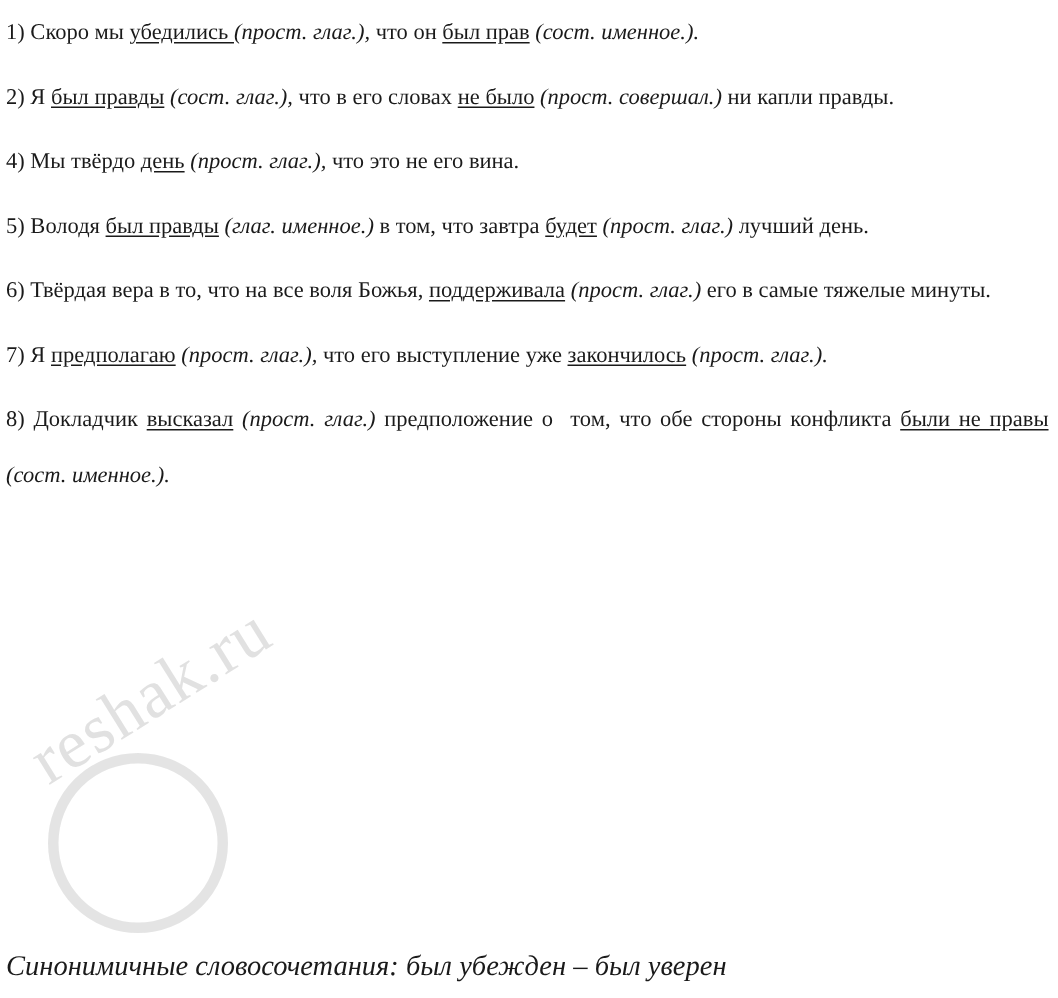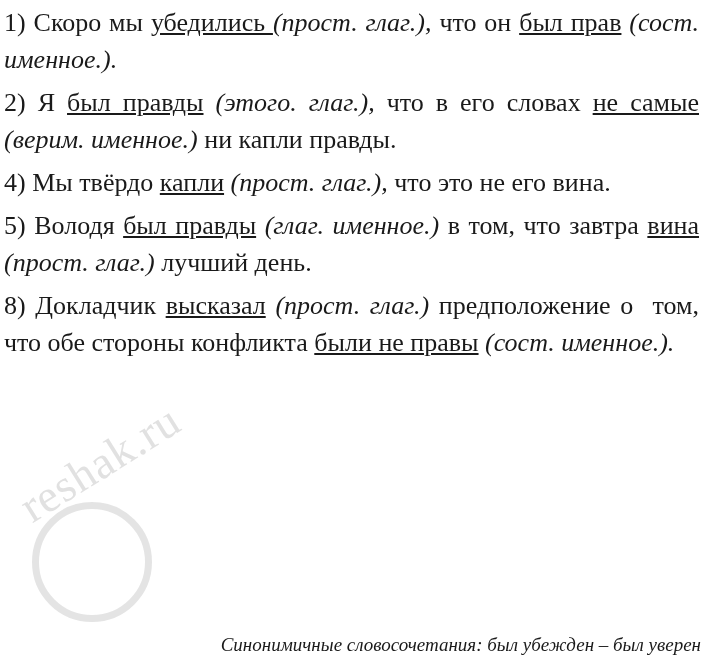--- a/index.html
+++ b/index.html
@@ -16,21 +16,21 @@
     position: relative;
   }
   .page {
     position: relative;
     width: 705px;
     height: 665px;
     box-sizing: border-box;
     padding: 4px 6px 0 4px;
   }
   .item {
-    font-size: 26px;
+    font-size: 15px;
     line-height: 37px;
     text-align: justify;
     text-justify: inter-word;
     margin: 0 0 6px 0;
     position: relative;
     z-index: 2;
   }
   .item:last-of-type {
     margin-bottom: 16px;
   }
@@ -43,21 +43,20 @@
   }
   .footer-note {
     font-size: 19px;
     font-style: italic;
     line-height: 28px;
     position: absolute;
     left: 4px;
     bottom: 6px;
     width: 697px;
     z-index: 2;
-    text-align: right;
   }
   
   .watermark {
     position: absolute;
     left: 10px;
     top: 430px;
     width: 220px;
     height: 220px;
     z-index: 1;
     pointer-events: none;
@@ -91,26 +90,28 @@
 
 <div class="page">
 
   <div class="watermark">
     <div class="wm-circle"></div>
     <div class="wm-text">reshak.ru</div>
   </div>
 
   <p class="item">1) Скоро мы <span class="u">убедились </span><span class="it">(прост. глаг.),</span> что он <span class="u">был прав</span> <span class="it">(сост. именное.).</span></p>
 
-  <p class="item">2) Я <span class="u">был правды</span> <span class="it">(этого. глаг.),</span> что в его словах <span class="u">не самые</span> <span class="it">(верим. именное.)</span> ни капли правды.</p>
+  <p class="item">2) Я <span class="u">был правды</span> <span class="it">(сост. глаг.),</span> что в его словах <span class="u">не было</span> <span class="it">(прост. совершал.)</span> ни капли правды.</p>
 
 
-  <p class="item">4) Мы твёрдо <span class="u">капли</span> <span class="it">(прост. глаг.),</span> что это не его вина.</p>
+  <p class="item">4) Мы твёрдо <span class="u">день</span> <span class="it">(прост. глаг.),</span> что это не его вина.</p>
 
-  <p class="item">5) Володя <span class="u">был правды</span> <span class="it">(глаг. именное.)</span> в том, что завтра <span class="u">вина</span> <span class="it">(прост. глаг.)</span> лучший день.</p>
+  <p class="item">5) Володя <span class="u">был правды</span> <span class="it">(глаг. именное.)</span> в том, что завтра <span class="u">будет</span> <span class="it">(прост. глаг.)</span> лучший день.</p>
 
+  <p class="item">6) Твёрдая вера в то, что на все воля Божья, <span class="u">поддерживала</span> <span class="it">(прост. глаг.)</span> его в самые тяжелые минуты.</p>
 
+  <p class="item">7) Я <span class="u">предполагаю</span> <span class="it">(прост. глаг.),</span> что его выступление уже <span class="u">закончилось</span> <span class="it">(прост. глаг.).</span></p>
 
   <p class="item">8) Докладчик <span class="u">высказал</span> <span class="it">(прост. глаг.)</span> предположение о&nbsp; том, что обе стороны конфликта <span class="u">были не правы</span> <span class="it">(сост. именное.).</span></p>
 
   <div class="footer-note">Синонимичные словосочетания: был убежден – был уверен</div>
 
 </div>
 
 </body></html>

